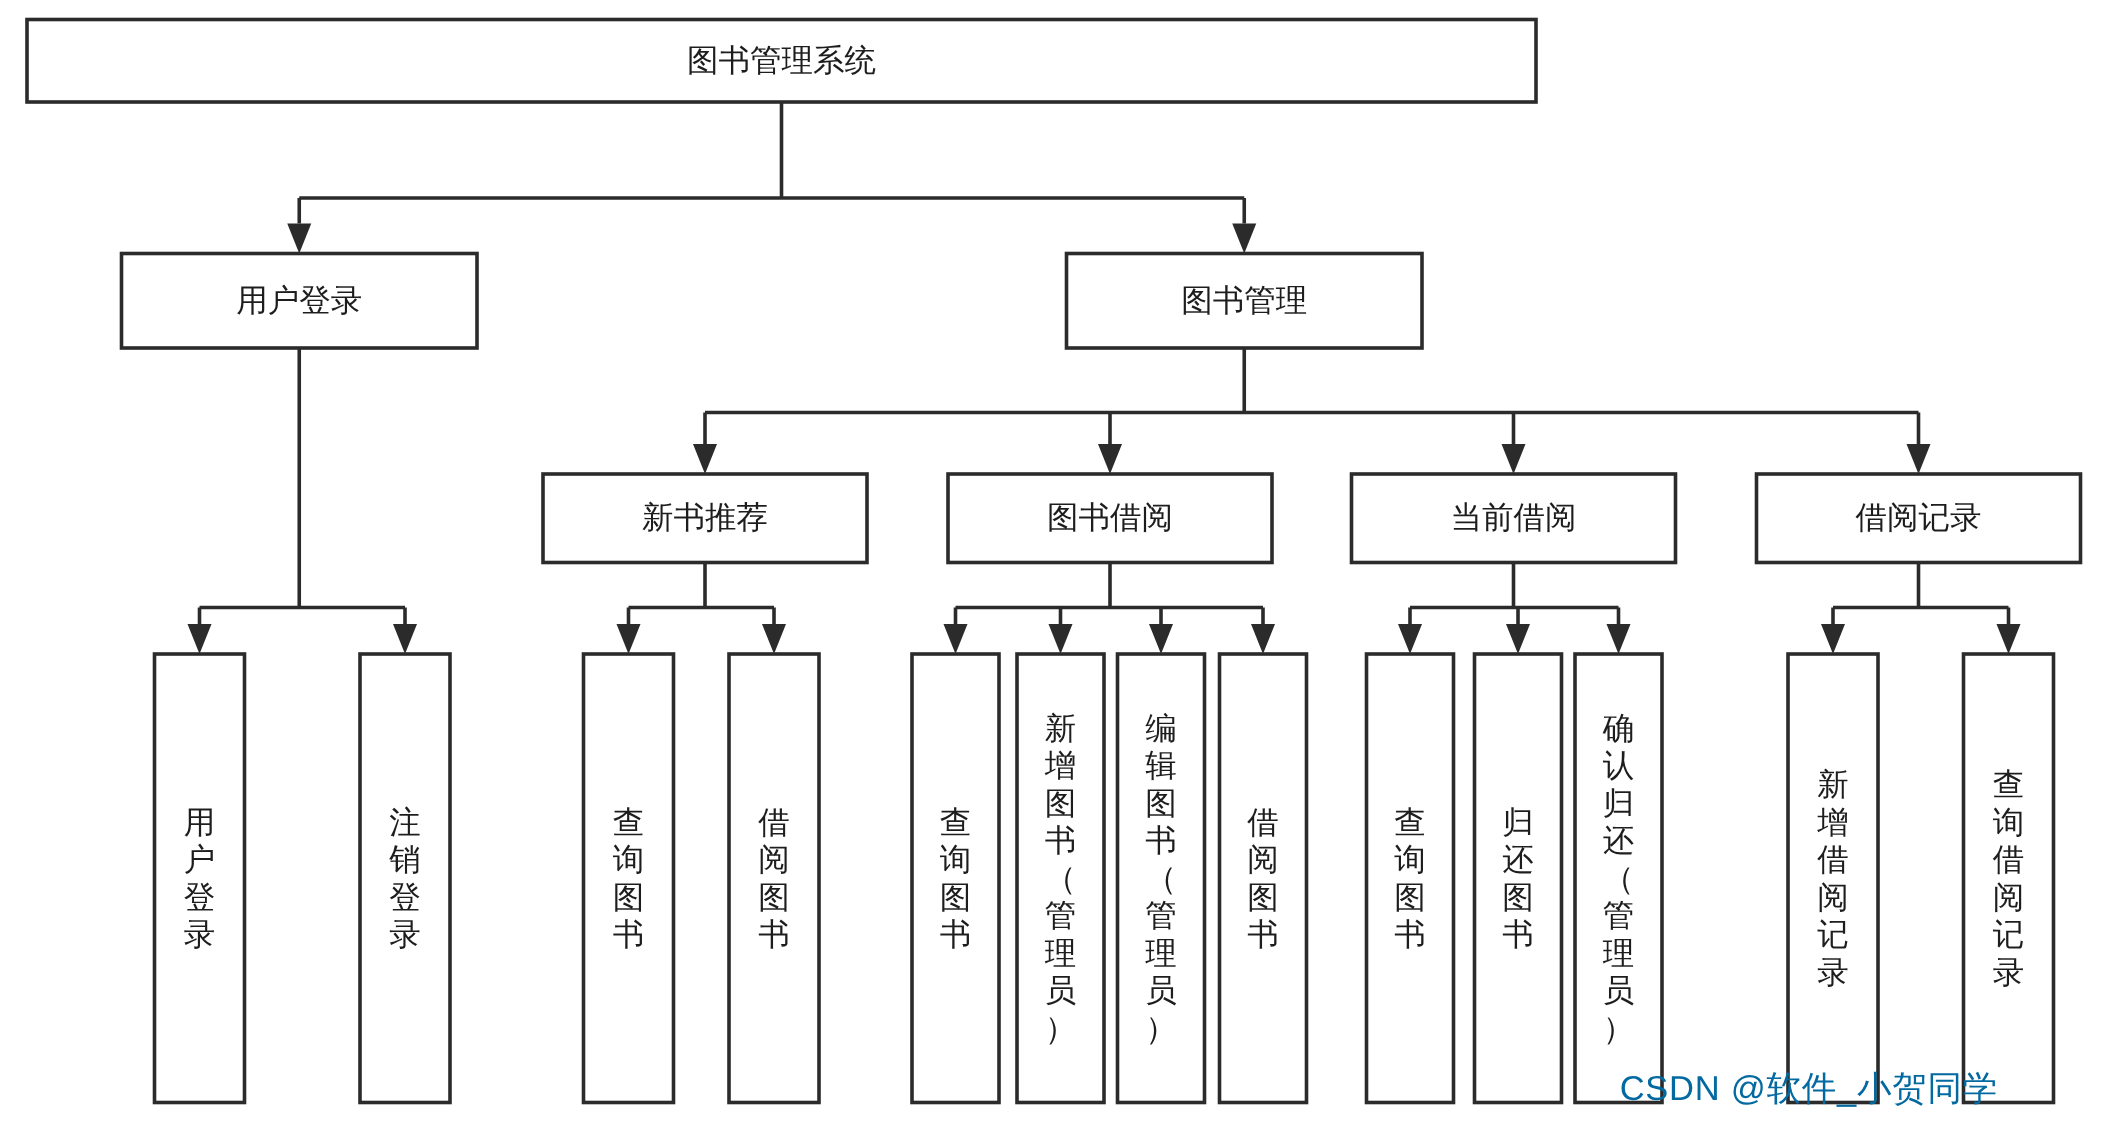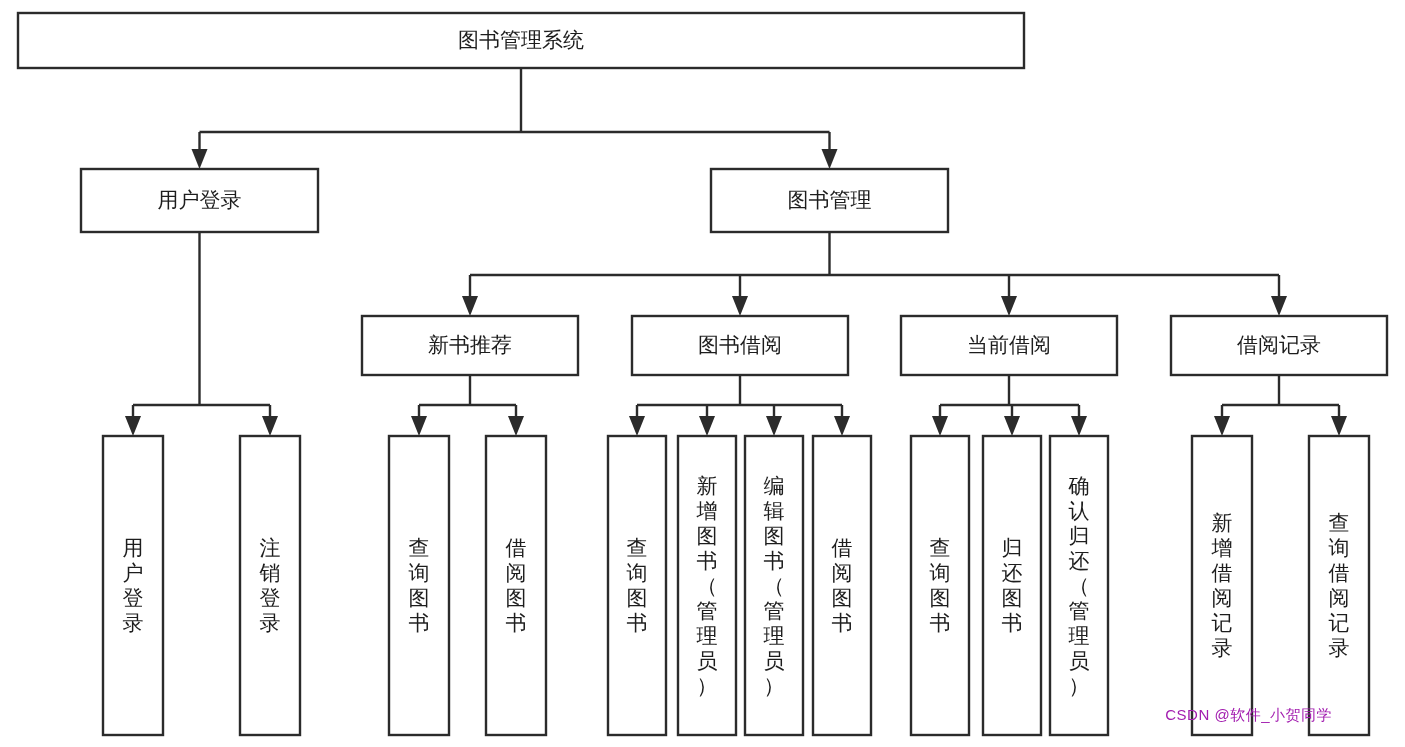--- a/index.html
+++ b/index.html
@@ -44,24 +44,24 @@
   .node-label {
     font-family: "Liberation Sans", "DejaVu Sans", sans-serif;
     font-size: 21px;
     fill: #1d1d1d;
     text-anchor: middle;
     dominant-baseline: middle;
   }
   .watermark {
     position: absolute;
     right: 10px;
-    bottom: 22px;
+    bottom: 6px;
     font-family: "Liberation Sans", "DejaVu Sans", sans-serif;
-    font-size: 15px;
-    color: #a21caf;
+    font-size: 23px;
+    color: #0369a1;
     letter-spacing: 0.5px;
     white-space: nowrap;
     user-select: none;
   }
 </style>
 </head>
 <body>
 
 <div id="diagram-root">
   <svg id="tree-svg" viewBox="0 0 1405 747" xmlns="http://www.w3.org/2000/svg">

